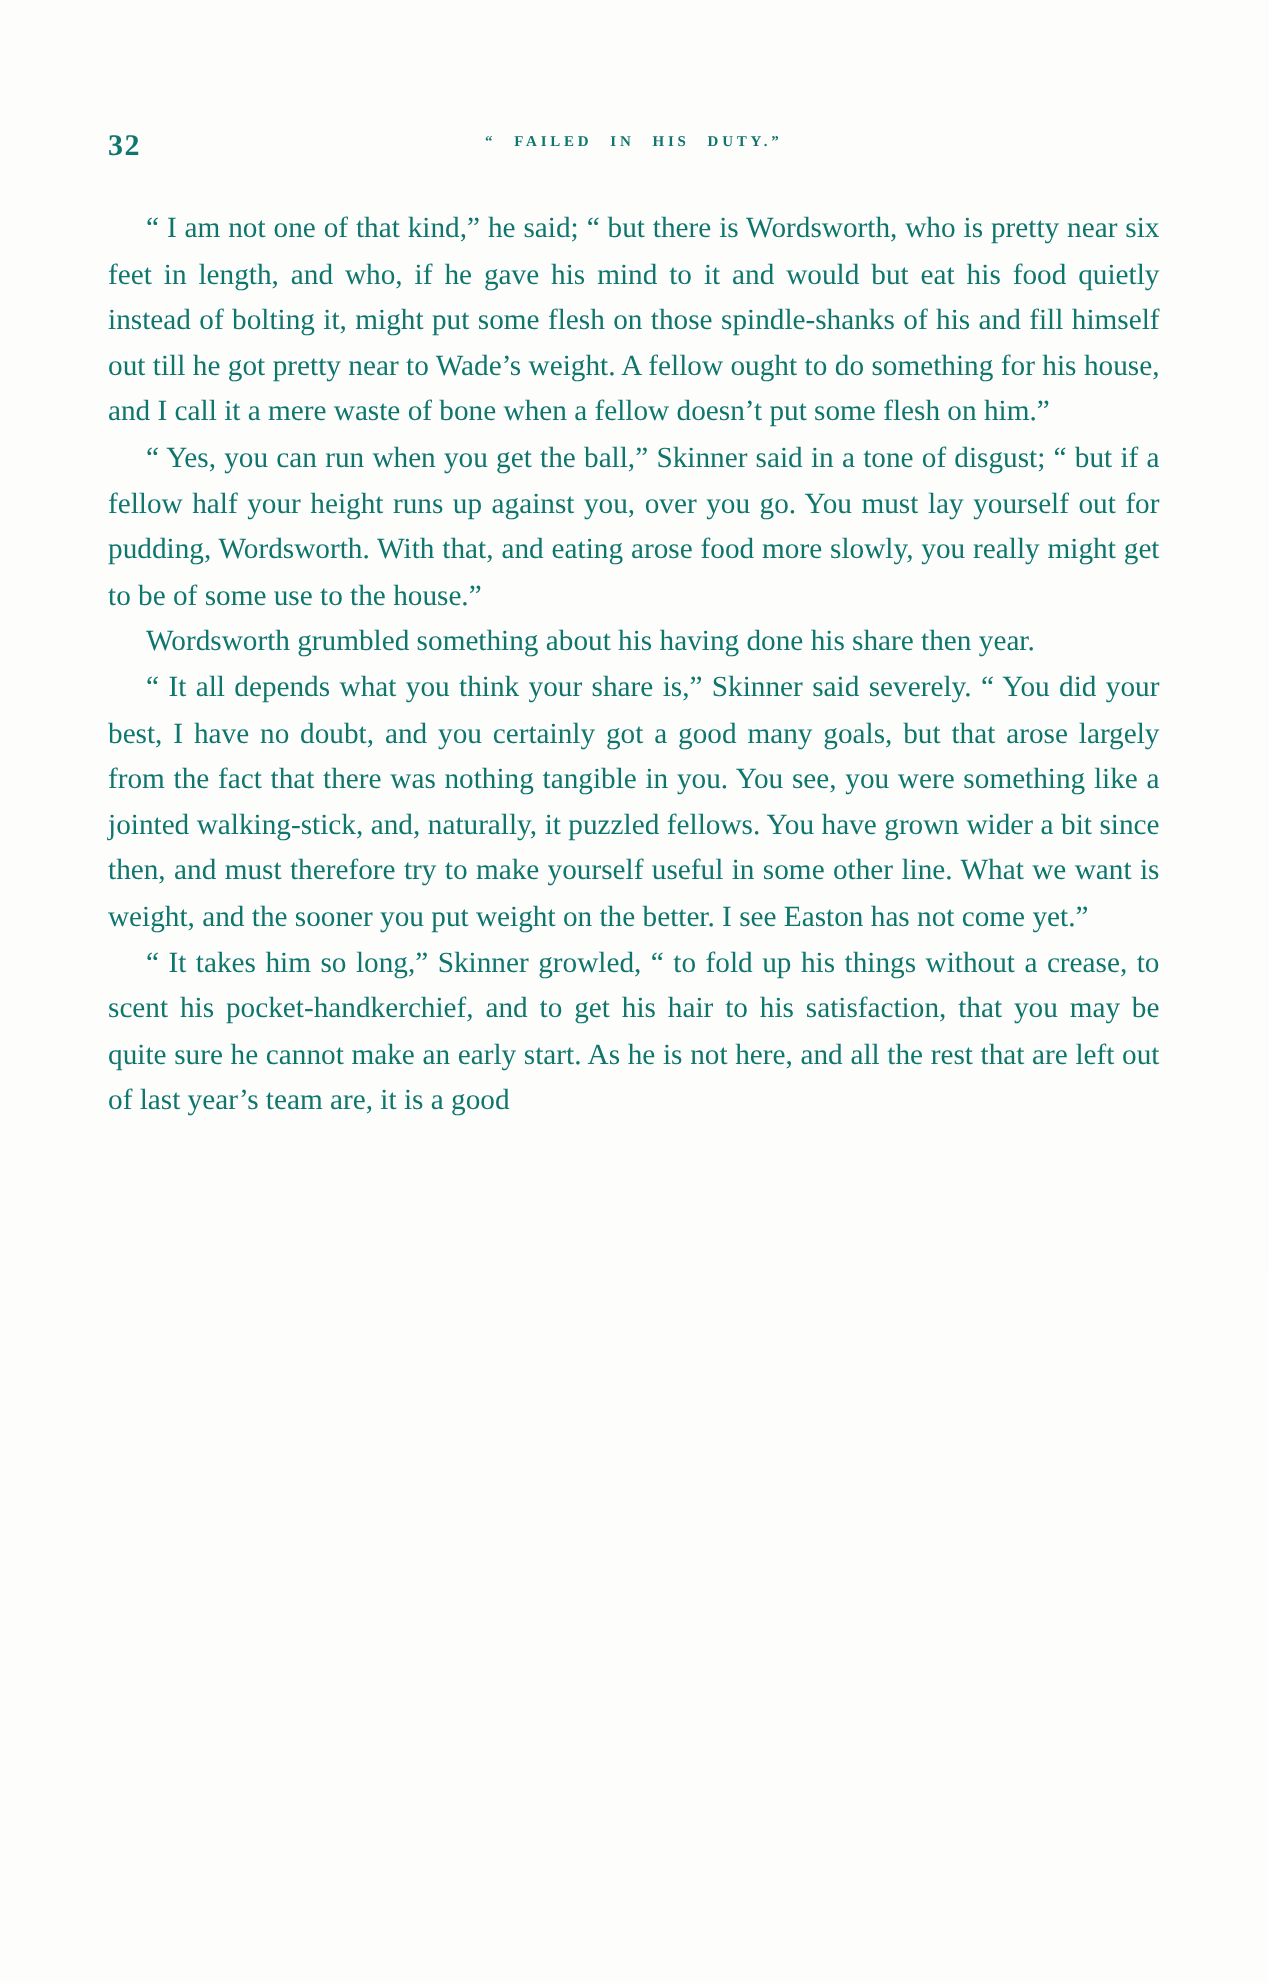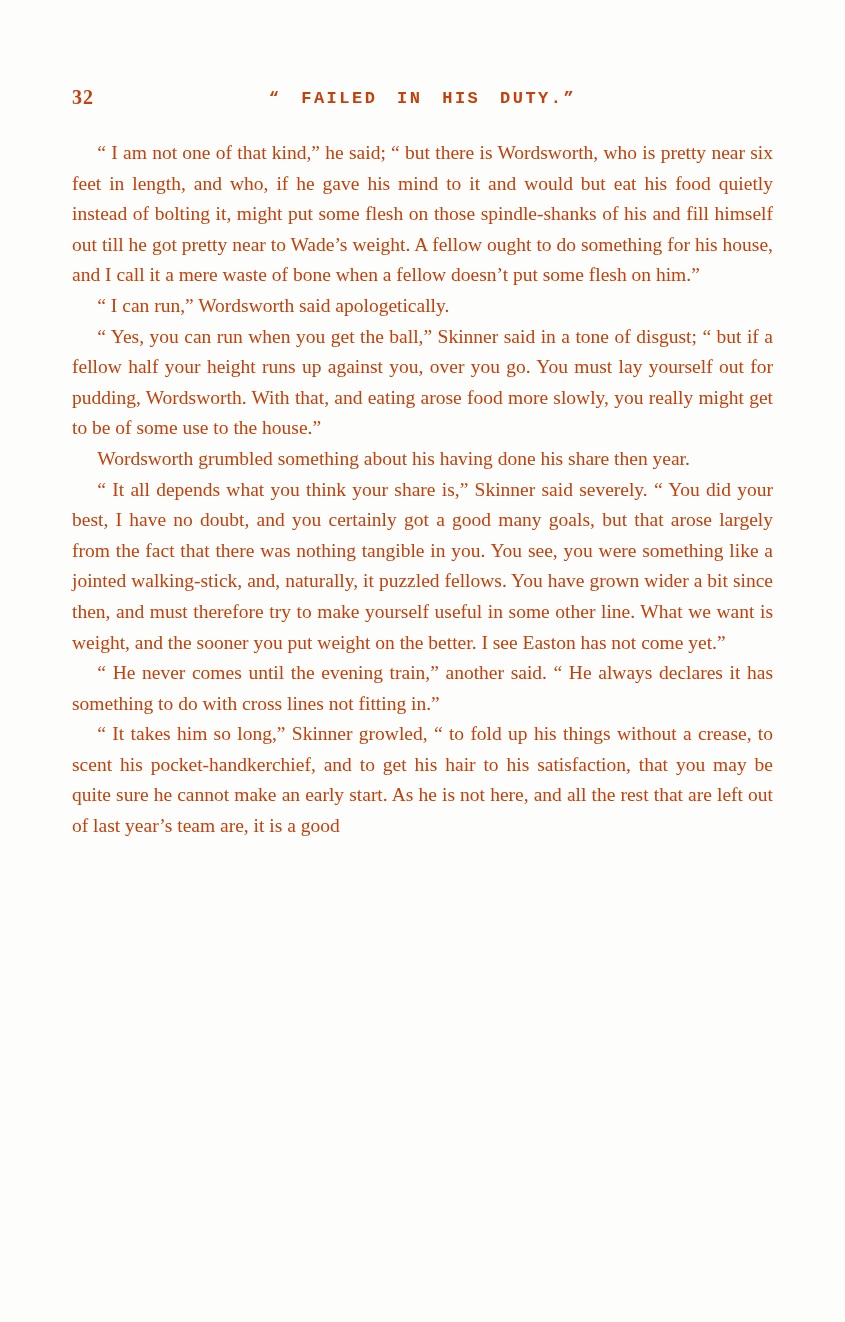--- a/index.html
+++ b/index.html
@@ -6,48 +6,47 @@
     margin: 0;
     padding: 0;
     background: #f6f5f2;
   }
   .page {
     position: relative;
     width: 845px;
     height: 1322px;
     margin: 0 auto;
     background: #fdfdfb;
-    color: #c2410c;
+    color: #0f766e;
     font-family: "Liberation Serif", "DejaVu Serif", serif;
     box-sizing: border-box;
     padding: 86px 72px 40px 72px;
     overflow: hidden;
   }
   .page-header {
     position: relative;
     height: 26px;
     margin-bottom: 26px;
   }
   .page-number {
     position: absolute;
     left: 0;
     top: 0;
     font-size: 20px;
     font-weight: bold;
     letter-spacing: 1px;
   }
   .running-title {
     text-align: center;
-    font-size: 17px;
+    font-size: 10px;
     font-weight: bold;
     letter-spacing: 2.5px;
     word-spacing: 7px;
     padding-top: 3px;
     text-transform: uppercase;
-    font-family: Liberation Mono, monospace;
   }
   .page-body p.para {
     margin: 0;
     font-size: 19.5px;
     line-height: 30.6px;
     text-align: justify;
     text-indent: 1.3em;
   }
   .page-body p.para.no-indent {
     text-indent: 0;
@@ -56,20 +55,18 @@
 </head>
 <body>
 
 <div class="page">
   <div class="page-header">
     <span class="page-number">32</span>
     <div class="running-title">“ FAILED IN HIS DUTY.”</div>
   </div>
   <div class="page-body">
       <p class="para">“ I am not one of that kind,” he said; “ but there is Wordsworth, who is pretty near six feet in length, and who, if he gave his mind to it and would but eat his food quietly instead of bolting it, might put some flesh on those spindle-shanks of his and fill himself out till he got pretty near to Wade’s weight. A fellow ought to do something for his house, and I call it a mere waste of bone when a fellow doesn’t put some flesh on him.”</p>
-      <p class="para">“ I can run,” Wordsworth said apologetically.</p>
       <p class="para">“ Yes, you can run when you get the ball,” Skinner said in a tone of disgust; “ but if a fellow half your height runs up against you, over you go. You must lay yourself out for pudding, Wordsworth. With that, and eating arose food more slowly, you really might get to be of some use to the house.”</p>
       <p class="para">Wordsworth grumbled something about his having done his share then year.</p>
       <p class="para">“ It all depends what you think your share is,” Skinner said severely. “ You did your best, I have no doubt, and you certainly got a good many goals, but that arose largely from the fact that there was nothing tangible in you. You see, you were something like a jointed walking-stick, and, naturally, it puzzled fellows. You have grown wider a bit since then, and must therefore try to make yourself useful in some other line. What we want is weight, and the sooner you put weight on the better. I see Easton has not come yet.”</p>
-      <p class="para">“ He never comes until the evening train,” another said. “ He always declares it has something to do with cross lines not fitting in.”</p>
       <p class="para">“ It takes him so long,” Skinner growled, “ to fold up his things without a crease, to scent his pocket-handkerchief, and to get his hair to his satisfaction, that you may be quite sure he cannot make an early start. As he is not here, and all the rest that are left out of last year’s team are, it is a good</p>
     </div>
 </div>
 
 </body></html>

